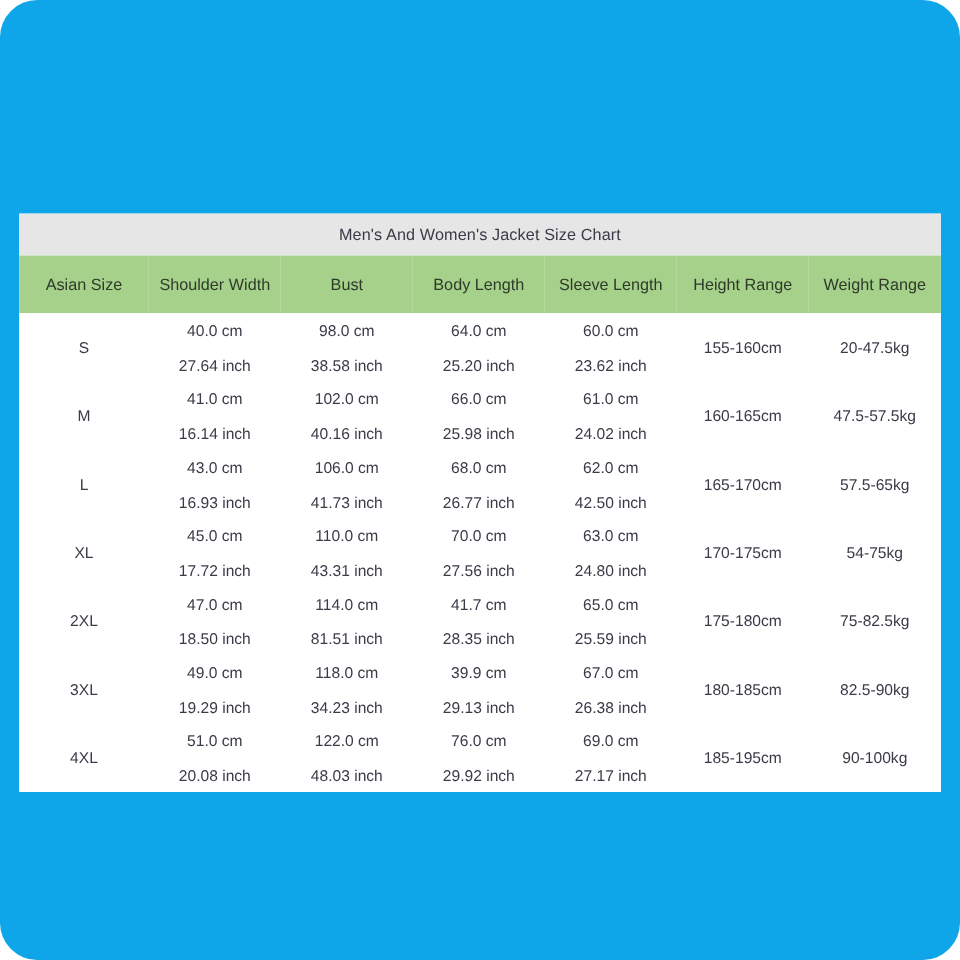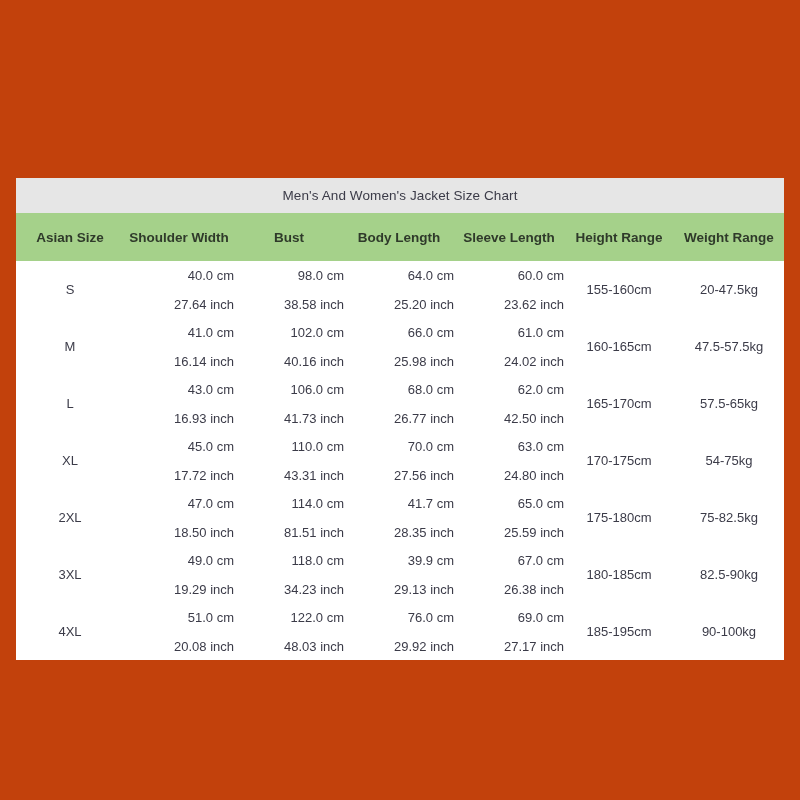--- a/index.html
+++ b/index.html
@@ -7,22 +7,23 @@
     padding: 0;
     width: 800px;
     height: 800px;
     background: #ffffff;
     font-family: "Liberation Sans", sans-serif;
   }
   #page {
     position: relative;
     width: 800px;
     height: 800px;
-    background: #c2410c;
+    background: #0ea5e9;
     overflow: hidden;
+    border-radius: 31px;
   }
   #size-chart {
     position: absolute;
     left: 16px;
     top: 178px;
     width: 768px;
     background: #ffffff;
   }
   .chart-title-bar {
     background: #e6e6e6;
@@ -38,21 +39,21 @@
   }
   table.size-table {
     width: 768px;
     border-collapse: collapse;
     table-layout: fixed;
   }
   table.size-table thead th {
     background: #a5d18a;
     height: 48px;
     font-size: 13.5px;
-    font-weight: bold;
+    font-weight: normal;
     color: #2f3a2a;
     text-align: center;
     vertical-align: middle;
     padding: 0;
   }
   table.size-table tbody td {
     background: #ffffff;
     height: 57px;
     text-align: center;
     vertical-align: middle;
@@ -61,21 +62,21 @@
     color: #3b3b48;
   }
   td.size-cell {
     font-size: 13px;
     color: #3b3b48;
   }
   .dual {
     display: flex;
     flex-direction: column;
     justify-content: center;
-    align-items: flex-end;
+    align-items: center;
     gap: 16px;
     line-height: 1;
   }
   .dual .metric,
   .dual .imperial {
     display: block;
     white-space: nowrap;
   }
   .range-val {
     display: block;

